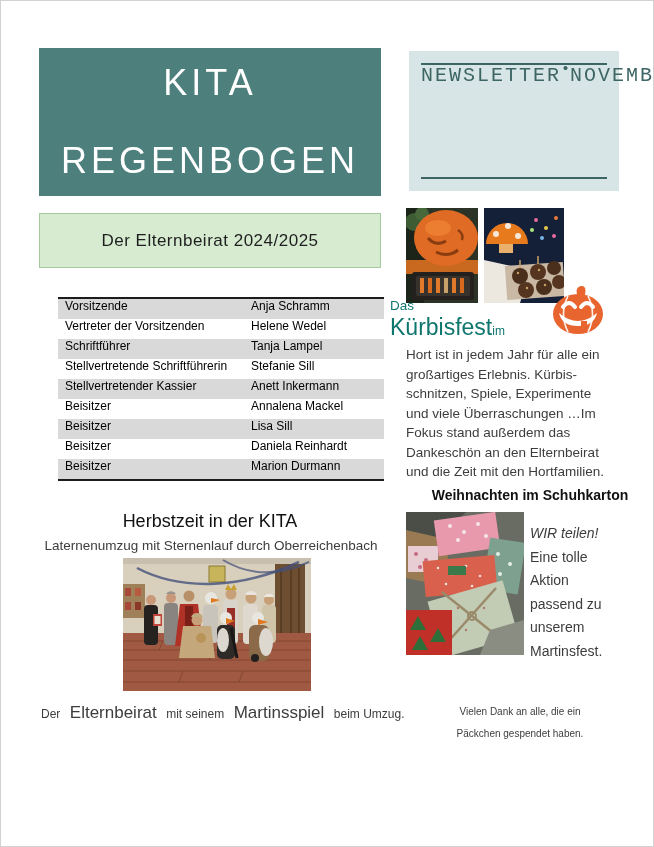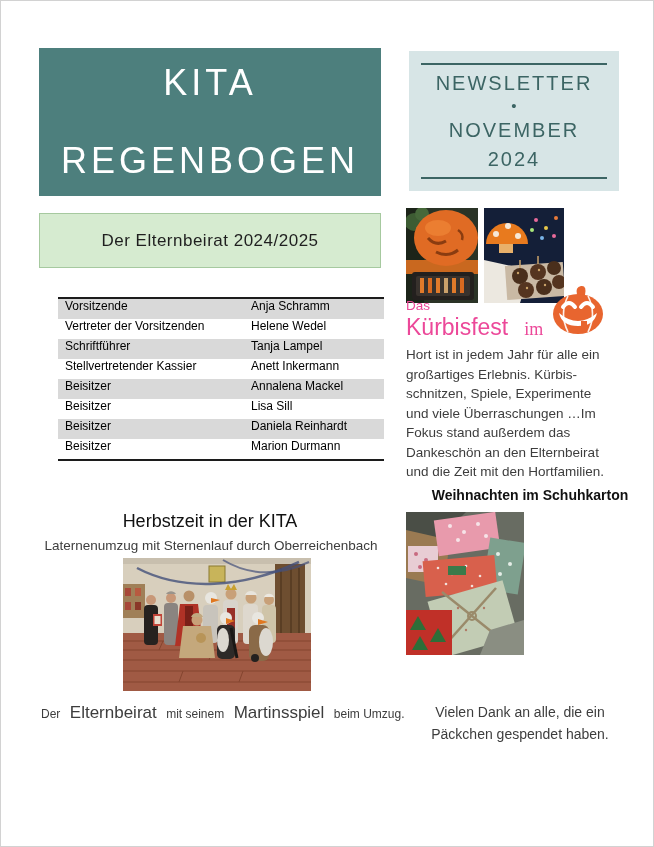--- a/index.html
+++ b/index.html
@@ -12,22 +12,22 @@
   .title-box{
     position:absolute;left:38px;top:47px;width:342px;height:148px;
     background:#4D7F7D;color:#fff;display:flex;flex-direction:column;
     align-items:center;justify-content:center;text-align:center;gap:28px;
   }
   .title-line{font-size:36px;line-height:50px;letter-spacing:4px;}
   .issue-box{position:absolute;left:408px;top:50px;width:210px;height:140px;background:#D7E5E6;}
   .issue-inner{
     position:absolute;left:12px;right:12px;top:12px;bottom:12px;
     border-top:2px solid #3C6564;border-bottom:2px solid #3C6564;
-    display:flex;flex-direction:column;justify-content:space-evenly;
-    color:#3C6564;text-align:center;
+    display:flex;flex-direction:row;justify-content:space-evenly;
+    color:#3C6564;text-align:center;font-family:Liberation Mono, monospace;
   }
   .issue-line{font-size:20px;letter-spacing:2px;line-height:22px;}
   .issue-bullet{font-size:15px;line-height:10px;}
   
   .banner{
     position:absolute;left:38px;top:212px;width:342px;height:55px;
     background:#D6EBD0;border:1px solid #A6C99F;box-sizing:border-box;
     display:flex;align-items:center;justify-content:center;
     font-size:17px;color:#1f1f1f;letter-spacing:0.5px;
   }
@@ -47,35 +47,35 @@
     font-size:13.5px;color:#3d3d3d;white-space:nowrap;}
   .photo-group{position:absolute;left:122px;top:557px;width:188px;height:133px;}
   .h-caption{position:absolute;left:30px;top:702px;width:360px;text-align:center;
     color:#3d3d3d;white-space:nowrap;}
   .cap-sm{font-size:12px;margin-left:10px;}
   .cap-lg{font-size:17px;}
   .h-caption span+span{margin-left:5px;}
   
   .photo-p1{position:absolute;left:405px;top:207px;width:72px;height:95px;}
   .photo-p2{position:absolute;left:483px;top:207px;width:80px;height:95px;}
-  .kf-lead{position:absolute;left:405px;top:297px;width:150px;color:#ec4899;}
+  .kf-lead{position:absolute;left:389px;top:297px;width:150px;color:#0f766e;}
   .kf-small{font-size:13.5px;line-height:16px;}
   .kf-large{font-size:23px;}
-  .kf-tail{font-size:18px;margin-left:16px;font-family:Liberation Serif, serif;}
+  .kf-tail{font-size:12px;margin-left:0;}
   .pumpkin-wrap{position:absolute;left:551px;top:284px;width:53px;height:50px;}
   .kf-body{position:absolute;left:405px;top:344px;width:235px;font-size:13.5px;
     line-height:19.5px;color:#3d3d3d;white-space:nowrap;}
   .sk-heading{position:absolute;left:413px;top:486px;width:232px;text-align:center;
     font-weight:bold;font-size:14px;color:#111;}
   .photo-gifts{position:absolute;left:405px;top:511px;width:118px;height:143px;}
   .sk-aside{position:absolute;left:529px;top:521px;width:106px;font-size:14px;
     line-height:23.5px;color:#3d3d3d;}
   .italic{font-style:italic;}
   .sk-thanks{position:absolute;left:402px;top:700px;width:234px;text-align:center;
-    font-size:14px;line-height:22px;color:#3d3d3d;}
+    font-size:10px;line-height:22px;color:#3d3d3d;}
   svg{display:block;}
 </style>
 </head>
 <body>
 
 <div class="page">
 
   <div class="title-box">
     <div class="title-line">KITA</div>
     <div class="title-line">REGENBOGEN</div>
@@ -97,20 +97,24 @@
       <span class="role">Vorsitzende</span>
       <span class="name">Anja Schramm</span>
     </div>
     <div class="trow">
       <span class="role">Vertreter der Vorsitzenden</span>
       <span class="name">Helene Wedel</span>
     </div>
     <div class="trow">
       <span class="role">Schriftführer</span>
       <span class="name">Tanja Lampel</span>
+    </div>
+    <div class="trow">
+      <span class="role">Stellvertretende Schriftführerin</span>
+      <span class="name">Stefanie Sill</span>
     </div>
     <div class="trow">
       <span class="role">Stellvertretender Kassier</span>
       <span class="name">Anett Inkermann</span>
     </div>
     <div class="trow">
       <span class="role">Beisitzer</span>
       <span class="name">Annalena Mackel</span>
     </div>
     <div class="trow">
@@ -249,20 +253,28 @@
         <circle cx="78" cy="96" r="1.2" fill="#b07a66"></circle>
       <circle cx="60" cy="118" r="1.2" fill="#b07a66"></circle>
       <rect x="0" y="98" width="46" height="45" fill="#c03028"></rect>
       <polygon points="12,104 20,118 4,118" fill="#2e6e38"></polygon>
       <polygon points="32,116 40,130 24,130" fill="#2e6e38"></polygon>
       <polygon points="14,124 22,138 6,138" fill="#2e6e38"></polygon>
       <polygon points="84,118 118,108 118,143 74,143" fill="#8a8e82"></polygon>
     </svg>
   </div>
 
+  <div class="sk-aside">
+    <div class="italic">WIR teilen!</div>
+    <div>Eine tolle</div>
+    <div>Aktion</div>
+    <div>passend zu</div>
+    <div>unserem</div>
+    <div>Martinsfest.</div>
+  </div>
 
   <div class="sk-thanks">
     <div>Vielen Dank an alle, die ein</div>
     <div>Päckchen gespendet haben.</div>
   </div>
 
   <div class="h-heading">Herbstzeit in der KITA</div>
   <div class="h-sub">Laternenumzug mit Sternenlauf durch Oberreichenbach</div>
 
   <div class="photo-group">

